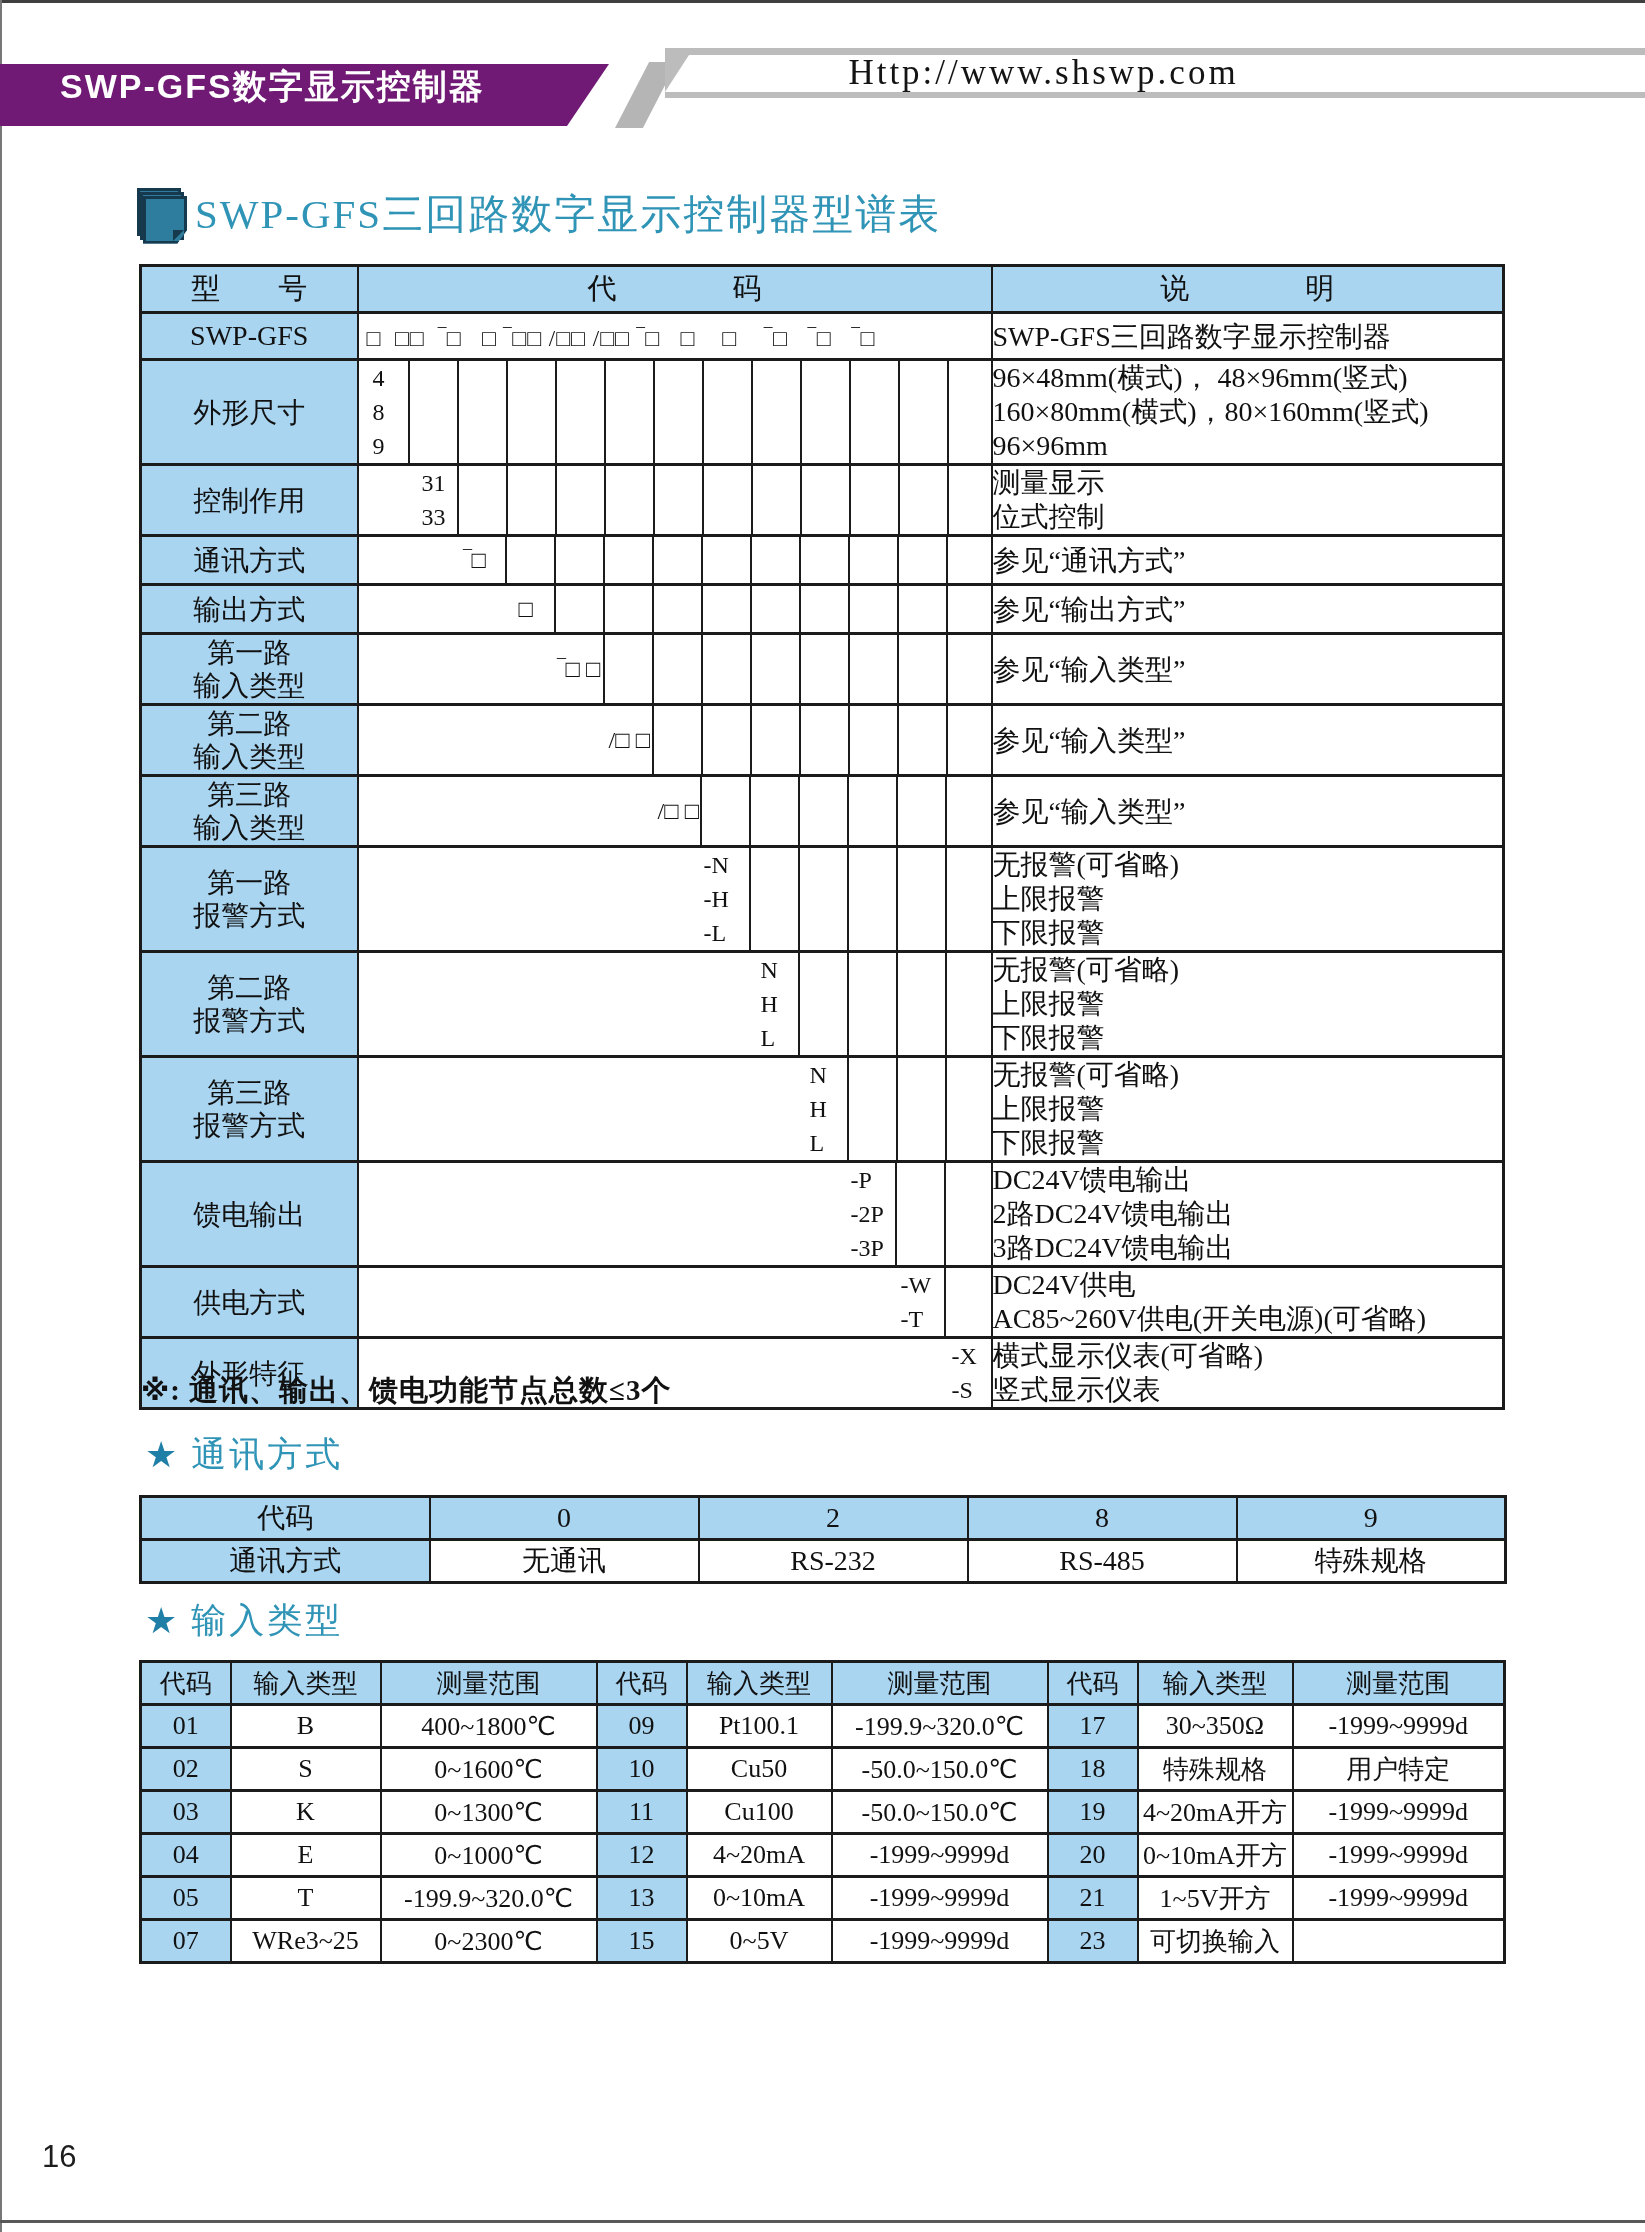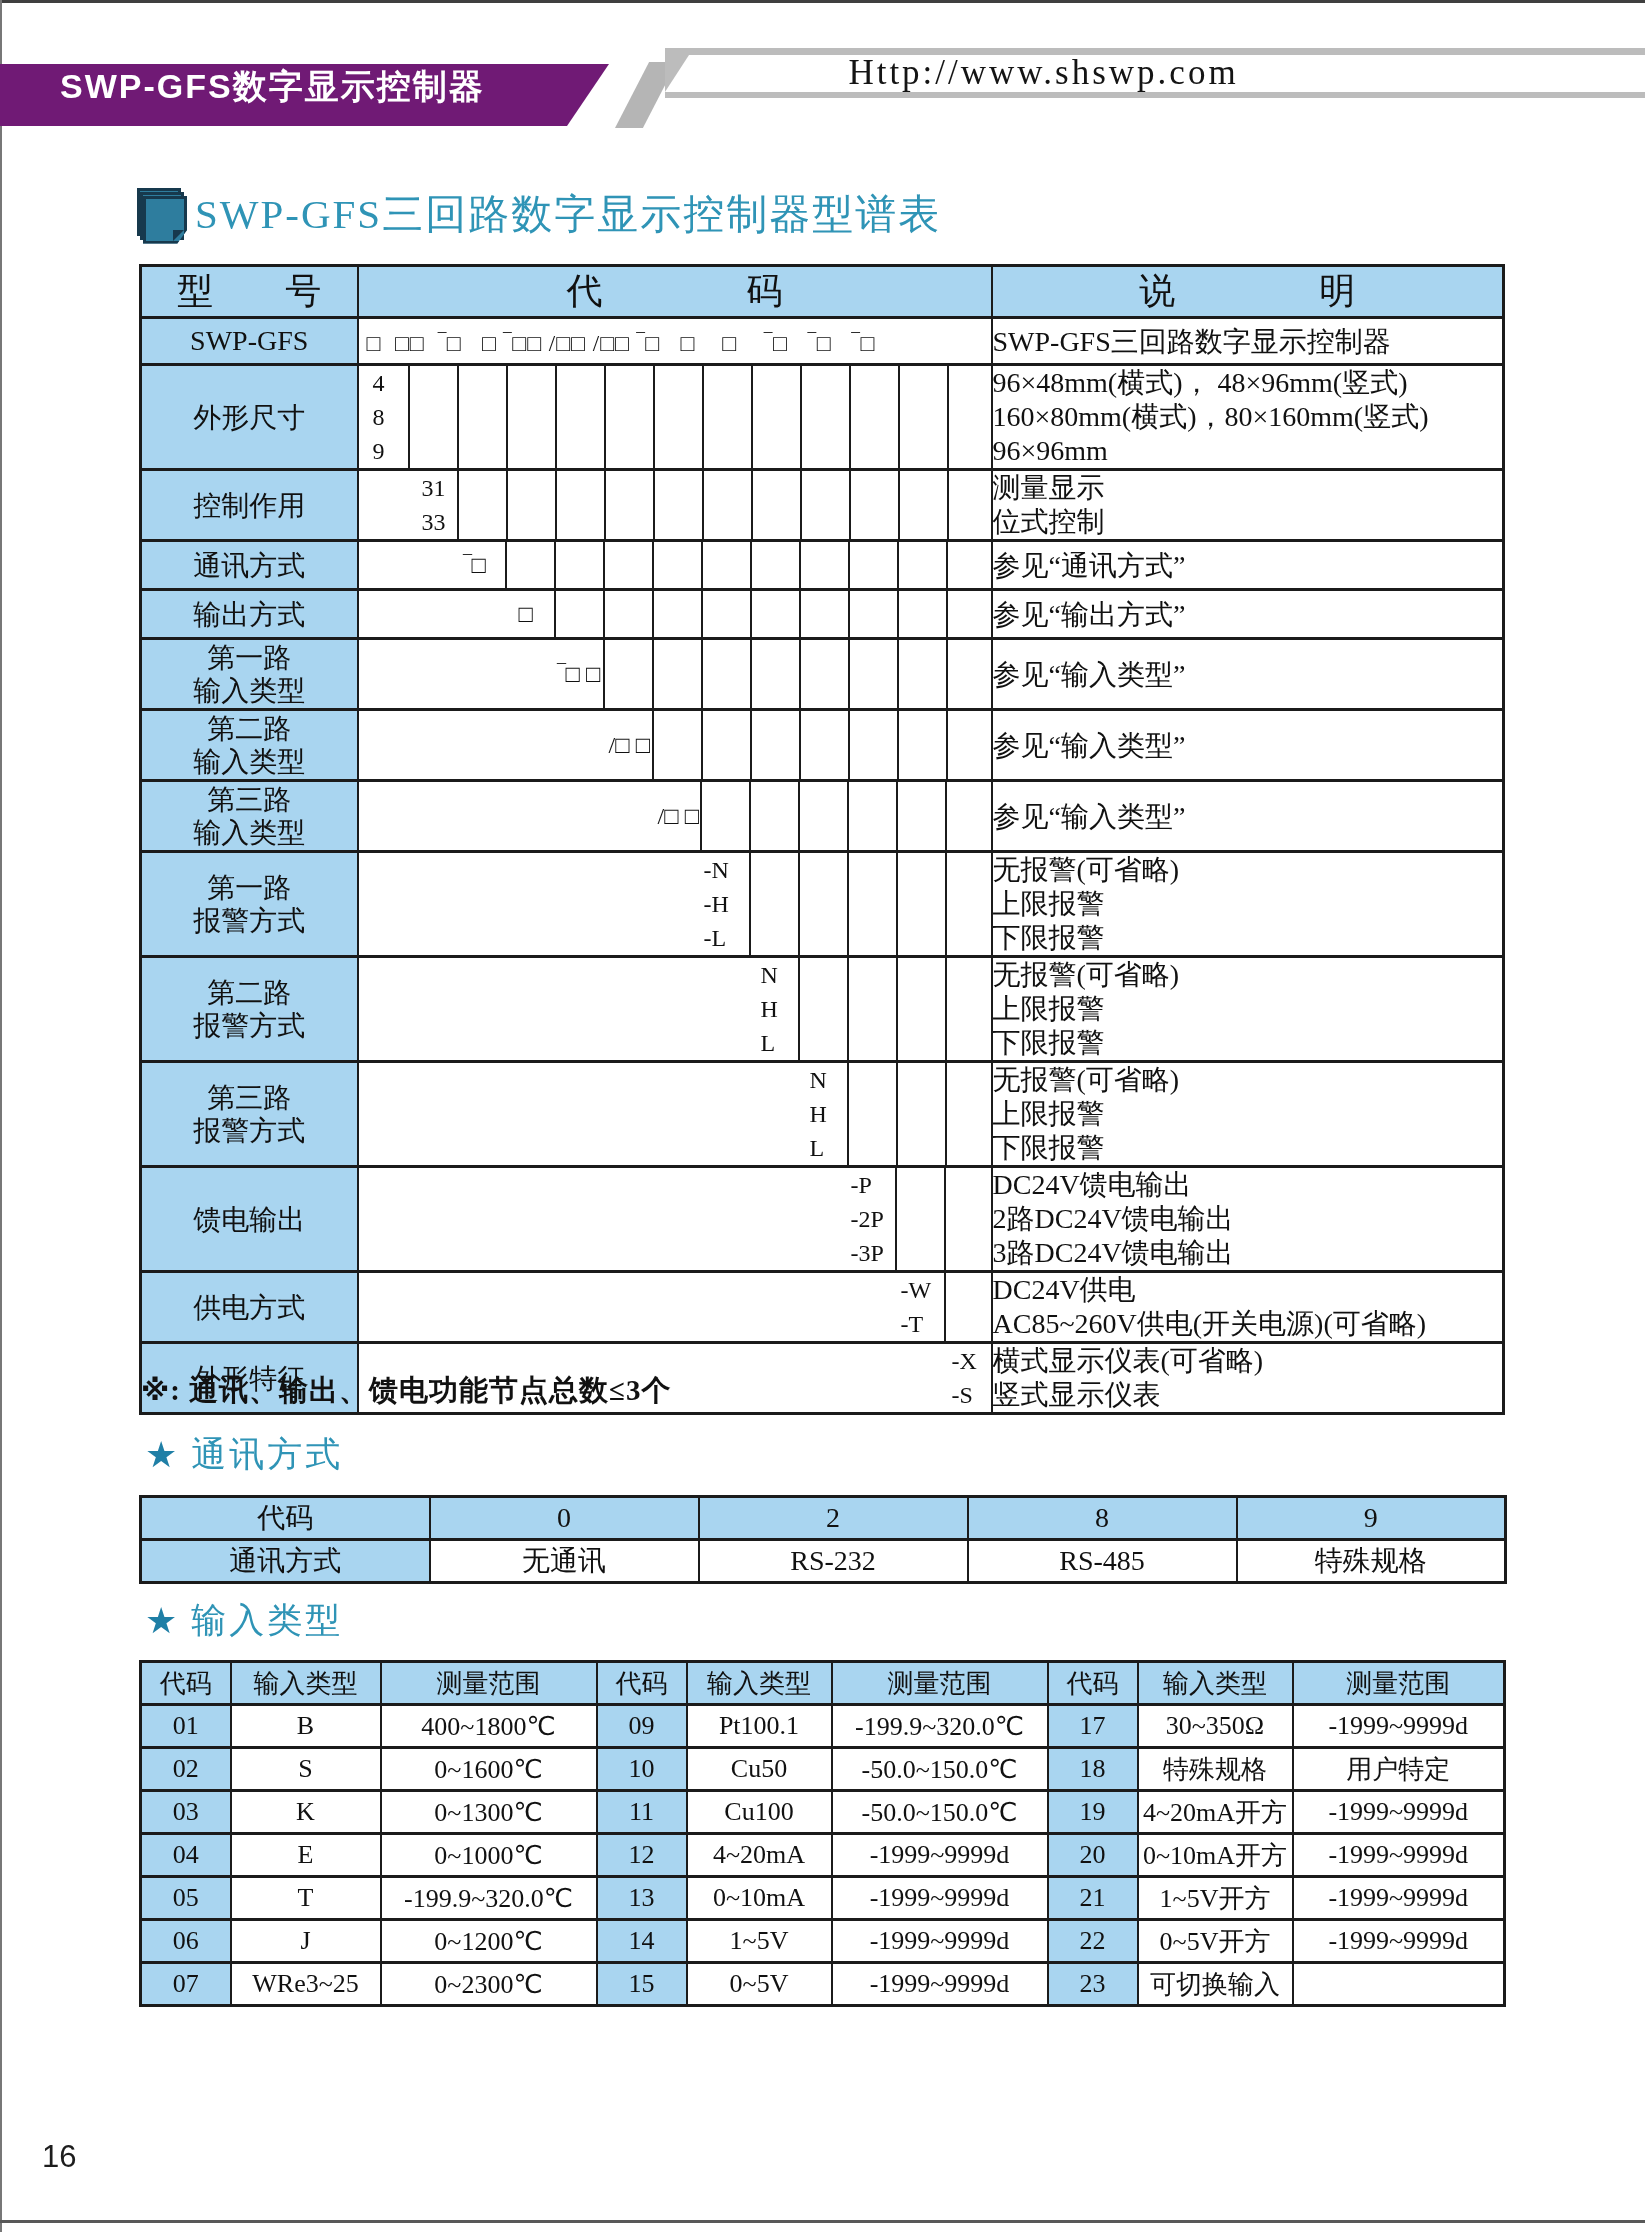--- a/index.html
+++ b/index.html
@@ -58,21 +58,21 @@
   td,th{border:2px solid #1b1b1b;font-weight:normal;padding:0;overflow:visible;}
   tr{border-top:3px solid #1b1b1b;border-bottom:3px solid #1b1b1b;}
   .tbl{border:3px solid #1b1b1b;}
   .blue{background:#a9d5f0;}
   .ctr{text-align:center;vertical-align:middle;}
   .ml{white-space:pre-line;line-height:34px;display:inline-block;vertical-align:middle;}
 
   
   .model-table{position:absolute;left:139px;top:264px;width:1363px;}
   .model-table td{font-size:28px;}
-  .mt-head td{height:44px;font-size:36px;}
+  .mt-head td{height:44px;font-size:29px;}
   .h1 td{height:46px;} .h2 td{height:68px;} .h3 td{height:101px;}
   .swp-row td{height:44px;}
   .label-cell{text-align:center;vertical-align:middle;white-space:pre-line;line-height:33px;}
   .swp-name{font-size:30px;margin-left:12px;}
   .desc-cell{padding-left:0;vertical-align:middle;text-align:left;}
   .code-cell{position:relative;}
   .code-cell .cv{
     position:absolute;top:50%;transform:translateY(-50%);
     white-space:pre-line;line-height:34px;font-size:24px;z-index:1;
   }
@@ -389,31 +389,20 @@
     <td class="ctr">T</td>
     <td class="ctr">-199.9~320.0℃</td>
     <td class="blue ctr">13</td>
     <td class="ctr">0~10mA</td>
     <td class="ctr">-1999~9999d</td>
     <td class="blue ctr">21</td>
     <td class="ctr">1~5V开方</td>
     <td class="ctr">-1999~9999d</td>
   </tr>
   <tr>
-    <td class="blue ctr">06</td>
-    <td class="ctr">J</td>
-    <td class="ctr">0~1200℃</td>
-    <td class="blue ctr">14</td>
-    <td class="ctr">1~5V</td>
-    <td class="ctr">-1999~9999d</td>
-    <td class="blue ctr">22</td>
-    <td class="ctr">0~5V开方</td>
-    <td class="ctr">-1999~9999d</td>
-  </tr>
-  <tr>
     <td class="blue ctr">07</td>
     <td class="ctr">WRe3~25</td>
     <td class="ctr">0~2300℃</td>
     <td class="blue ctr">15</td>
     <td class="ctr">0~5V</td>
     <td class="ctr">-1999~9999d</td>
     <td class="blue ctr">23</td>
     <td class="ctr">可切换输入</td>
     <td class="ctr"></td>
   </tr>

